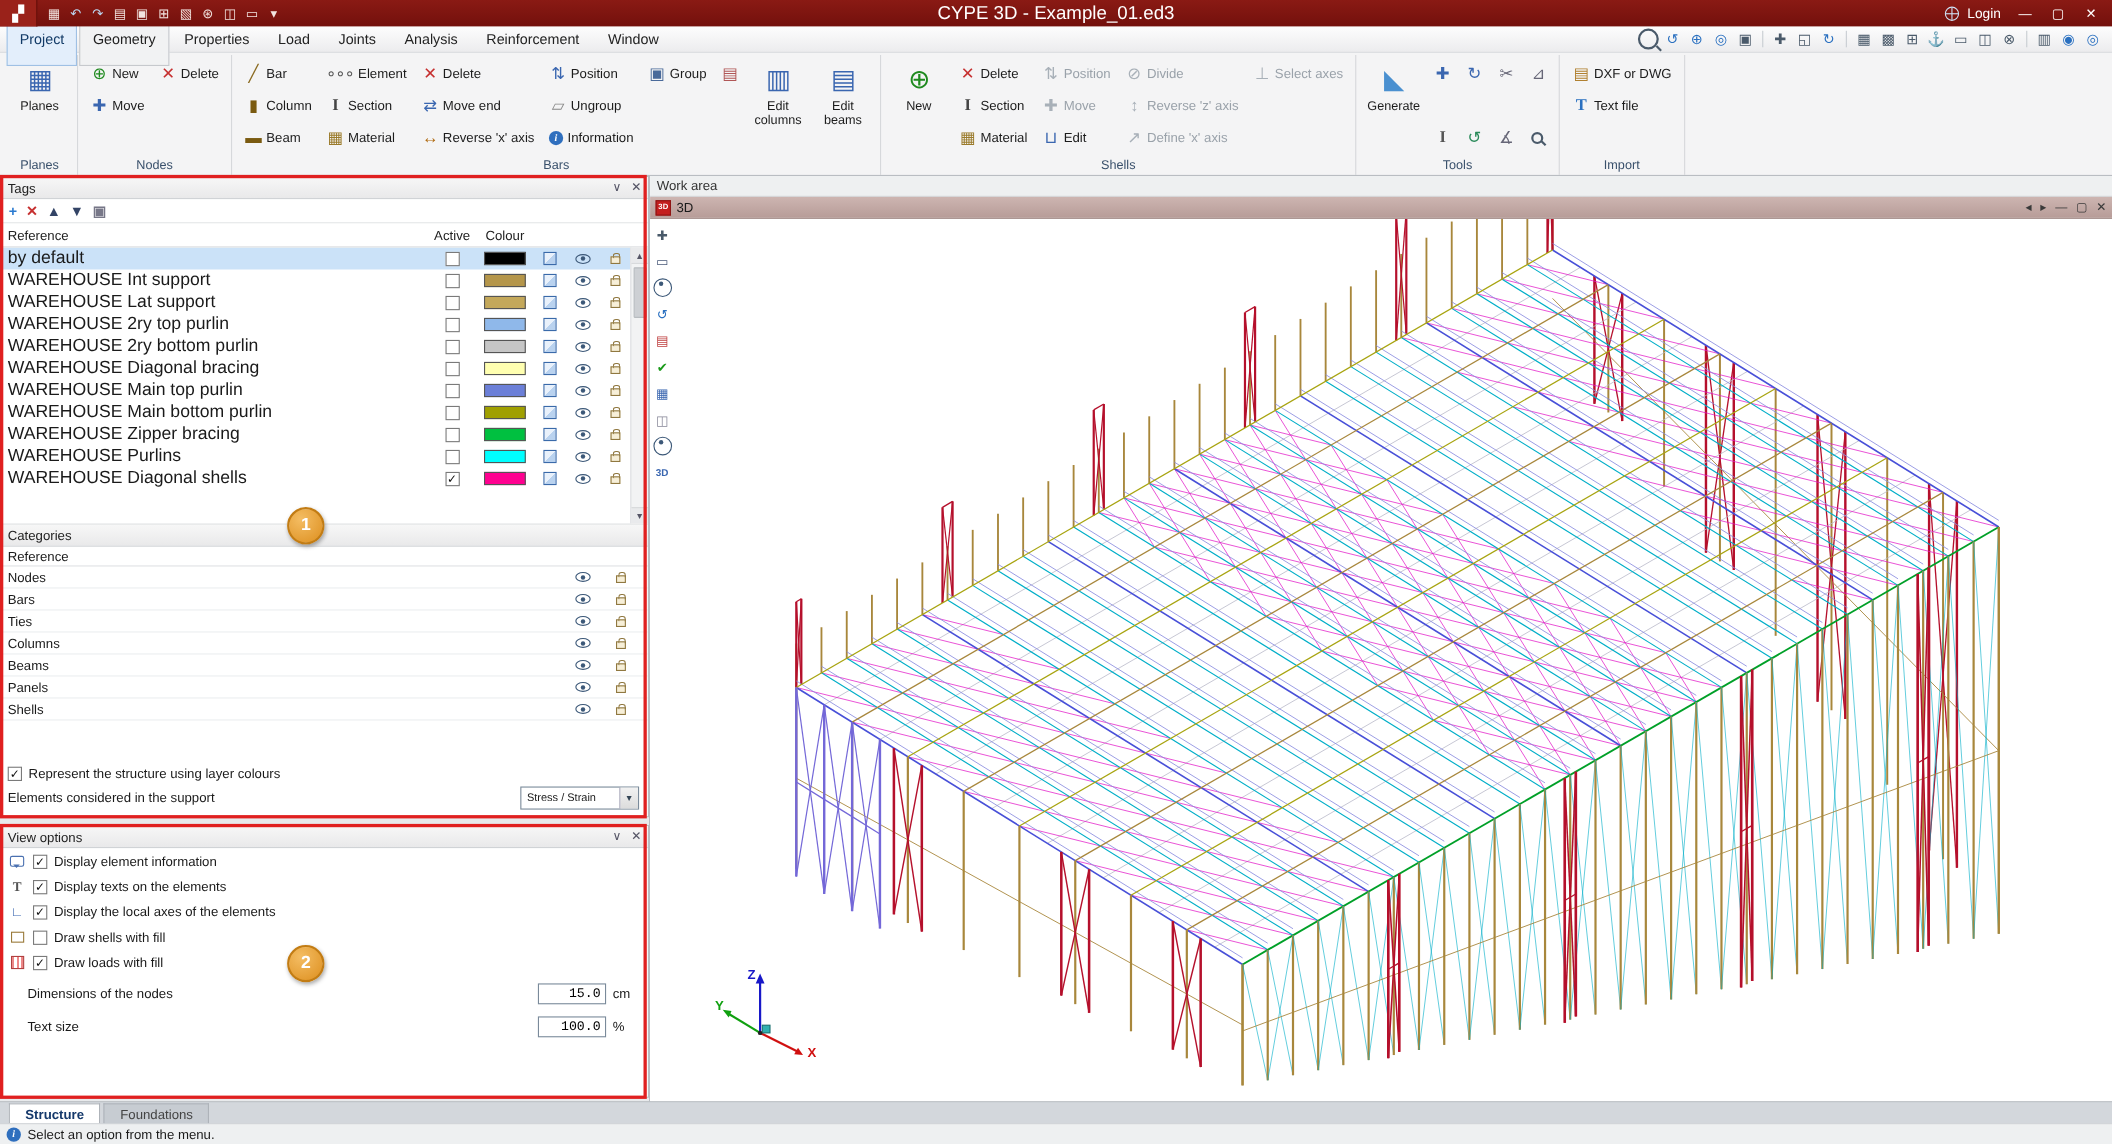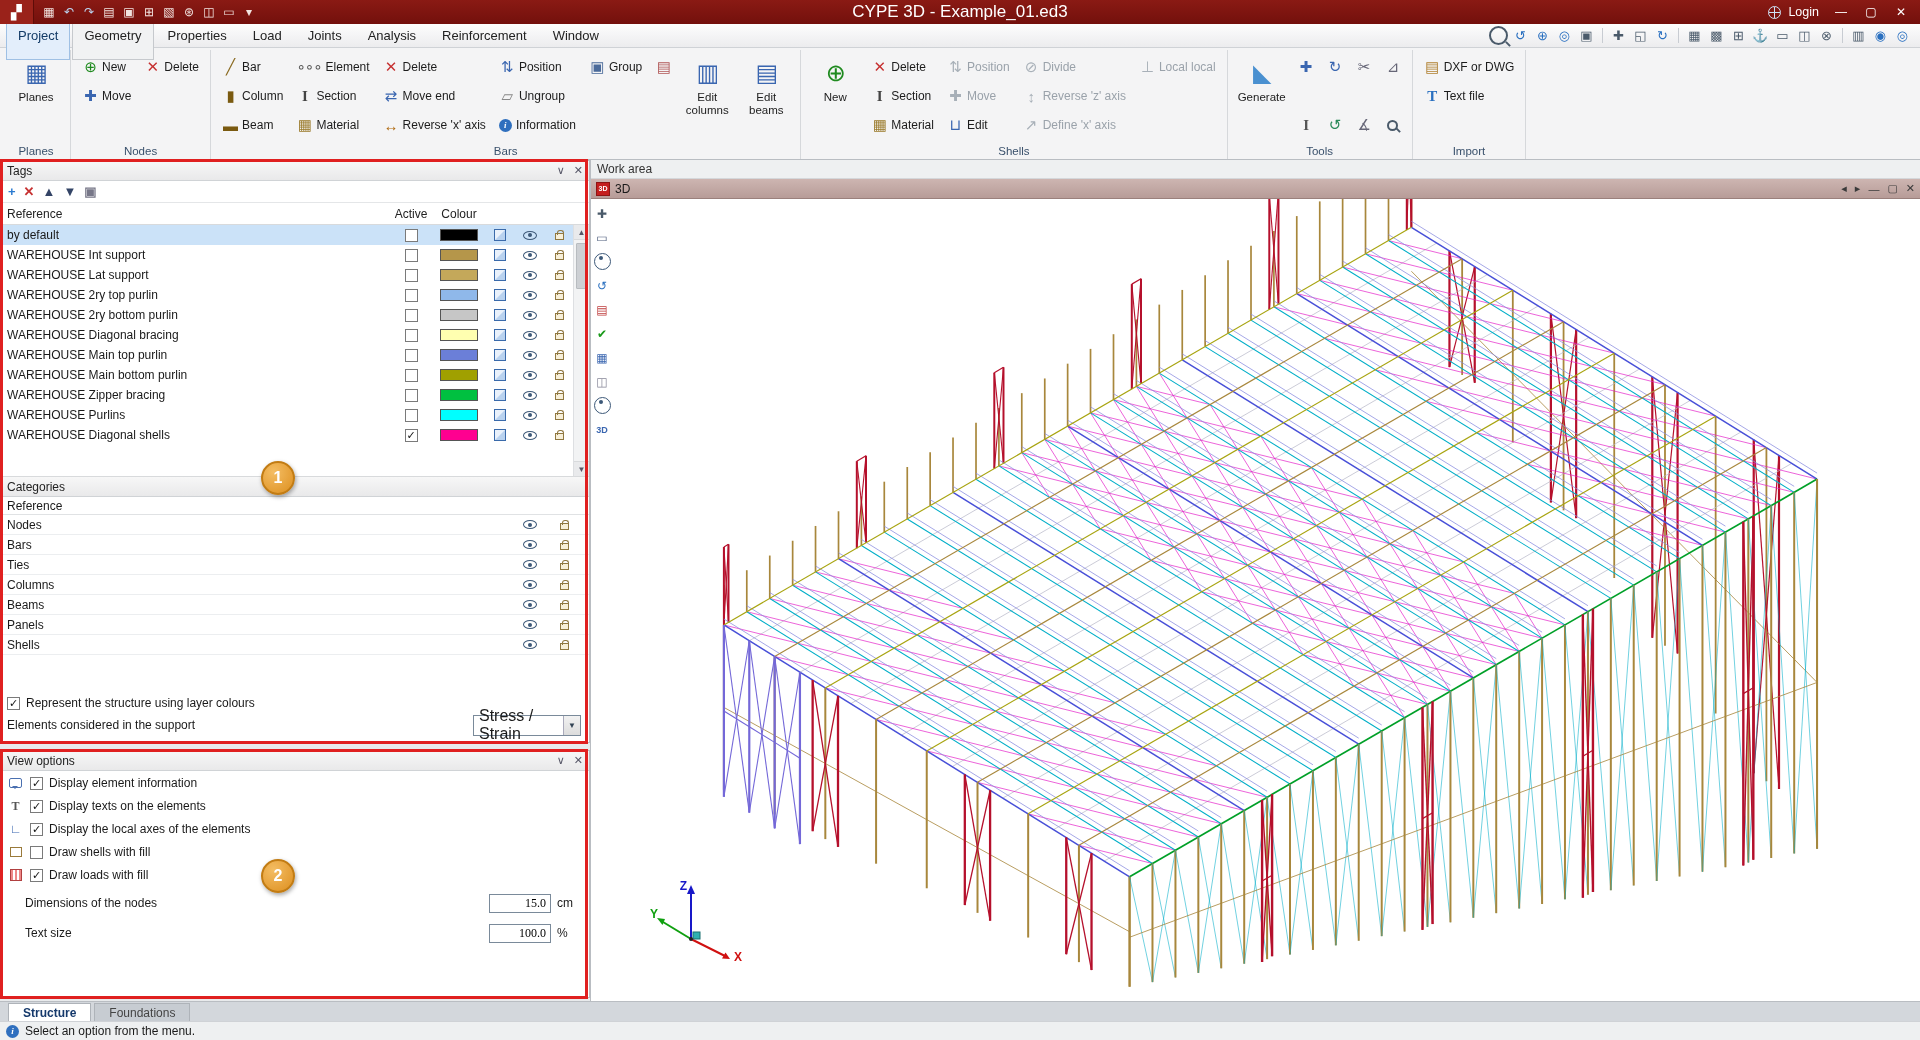--- a/index.html
+++ b/index.html
@@ -49,51 +49,51 @@
   .tags-panel{height:583px}
   .vo-panel{height:248px;margin-top:7px}
   .p-head{height:20px;background:linear-gradient(#f7f7f7,#e9e9ea);border-bottom:1px solid #d0d3d6;display:flex;align-items:center;padding:0 6px;font-size:12px;color:#222;flex:none}
   .ph-icons{margin-left:auto;display:flex;gap:9px;color:#556;font-size:11px}
   .t-toolbar{height:22px;display:flex;align-items:center;gap:8px;padding:0 7px;border-bottom:1px solid #e4e6e8;flex:none}
   .t-toolbar .gicon{font-size:13px;font-weight:bold}
   .t-colhead{height:22px;display:grid;grid-template-columns:1fr 44px 52px 30px 30px 28px;align-items:center;border-bottom:1px solid #d8dadc;font-size:12px;color:#222;padding-left:6px;padding-right:16px;flex:none}
   .t-colhead span:nth-child(2),.t-colhead span:nth-child(3){text-align:center}
   .t-listwrap{height:252px;display:flex;border-bottom:1px solid #d8dadc;flex:none}
   .t-list{flex:1;overflow:hidden}
-  .trow{height:20px;display:grid;grid-template-columns:1fr 44px 52px 30px 30px 28px;align-items:center;padding-left:6px;font-size:12px}
+  .trow{height:20px;display:grid;grid-template-columns:1fr 44px 52px 30px 30px 28px;align-items:center;padding-left:6px;font-size:16px}
   .trow.sel{background:#cbe2f8}
   .slot{display:flex;justify-content:center;align-items:center}
   .swatch{width:38px;height:12px;border:1px solid #555;display:inline-block}
   .cb{width:13px;height:13px;border:1px solid #7a7a7a;background:#fff;display:flex;align-items:center;justify-content:center;font-size:11px;color:#111;flex:none}
   .cb.on::after{content:"✓"}
   .cube{width:12px;height:12px;border:1px solid #3a6aaa;background:linear-gradient(135deg,#e9f1fb 49%,#b9d2ef 51%);display:inline-block}
   .eye{width:14px;height:9px;border:1px solid #3c5878;border-radius:50%;position:relative;display:inline-block}
   .eye::after{content:"";position:absolute;left:4px;top:1.5px;width:4px;height:4px;border-radius:50%;background:#3c5878}
   .lock{width:9px;height:7px;border:1px solid #907840;background:#f7efd8;position:relative;display:inline-block;margin-top:3px}
   .lock::before{content:"";position:absolute;left:1px;top:-4px;width:5px;height:4px;border:1px solid #907840;border-bottom:none;border-radius:3px 3px 0 0}
   .t-scroll{width:16px;background:#f2f3f4;border-left:1px solid #dddfe2;display:flex;flex-direction:column;align-items:center}
   .sbtn{height:15px;width:100%;display:flex;align-items:center;justify-content:center;font-size:8px;color:#556;background:#e9eaec;border-bottom:1px solid #d8dadc}
   .sbtn.bot{margin-top:auto;border-top:1px solid #d8dadc;border-bottom:none}
   .sthumb{width:12px;height:46px;background:#cdd0d4;border:1px solid #b8bcc0;margin-top:3px;border-radius:1px}
   .cat-sub{height:18px;display:flex;align-items:center;padding:0 6px;font-size:12px;border-bottom:1px solid #e0e2e4;flex:none}
   .crow{height:20px;display:grid;grid-template-columns:1fr 34px 34px;align-items:center;padding:0 8px 0 6px;border-bottom:1px solid #eceef0;font-size:12px}
   .lc-row{height:22px;display:flex;align-items:center;gap:6px;padding:0 6px;margin-top:auto;flex:none}
   .an-row{height:28px;display:flex;align-items:center;padding:0 8px 6px 6px;flex:none}
   .dd{margin-left:auto;width:108px;height:21px;border:1px solid #7a8a9a;display:flex;align-items:center;background:#fff}
-  .dtext{flex:1;padding-left:5px;font-size:16px}
+  .dtext{flex:1;padding-left:5px;font-size:10px}
   .dbtn{width:17px;height:100%;background:linear-gradient(#f2f2f2,#dcdcdc);border-left:1px solid #aab;display:flex;align-items:center;justify-content:center;font-size:8px;color:#345}
   .vo-row{height:22px;display:flex;align-items:center;gap:6px;padding:0 6px;margin-top:1px}
   .vo-ic{width:17px;display:flex;justify-content:center;align-items:center;color:#555;font-size:12px;flex:none}
   .vo-bubble{width:13px;height:10px;border:1px solid #4a70b0;border-radius:2px;position:relative;display:inline-block}
   .vo-bubble::after{content:"";position:absolute;left:2px;bottom:-5px;border:3px solid transparent;border-top-color:#4a70b0}
   .vo-shell{width:12px;height:10px;border:1px solid #9a7a3a;background:#fff;display:inline-block}
   .vo-loads{width:12px;height:12px;border:1px solid #b04040;background:repeating-linear-gradient(90deg,#e88,#e88 2px,#fff 2px,#fff 4px);display:inline-block}
   .vo-field{height:26px;display:flex;align-items:center;padding:0 10px 0 24px;margin-top:4px}
   .vo-field .flab{flex:1}
-  .num{width:62px;height:19px;border:1px solid #7a8a9a;font-size:12px;text-align:right;padding:0 4px;font-family:Liberation Serif, serif}
+  .num{width:62px;height:19px;border:1px solid #7a8a9a;font-size:12px;text-align:right;padding:0 4px;font-family:Liberation Mono, monospace}
   .unit{width:28px;padding-left:6px;font-size:12px}
 
   
   .workarea{flex:1;display:flex;flex-direction:column;border-left:1px solid #b9bdc2;min-width:0}
   .wa-label{height:19px;background:#eef0f1;border-bottom:1px solid #d4d7da;display:flex;align-items:center;padding:0 6px;font-size:12px;color:#333;flex:none}
   .mdi-bar{height:20px;background:linear-gradient(#cdb5b1,#b79c98);border-bottom:1px solid #9a807c;display:flex;align-items:center;padding:0 5px;gap:5px;flex:none}
   .mdi-icon{width:14px;height:14px;background:#c41e1e;border:1px solid #8e1414;display:flex;align-items:center;justify-content:center;color:#fff;font-size:7px;font-weight:bold}
   .mdi-title{font-size:12px;color:#1a1a1a}
   .mdi-right{margin-left:auto;display:flex;align-items:center;gap:8px;color:#3a3a3a;font-size:11px}
   .mdi-right .gicon{cursor:default}
@@ -322,21 +322,21 @@
         <div class="rbtn dis" style="grid-area: 2 / 4;">
           <span class="ric" style="color: rgb(168, 176, 184);">↕</span>
           <span class="rlb">Reverse 'z' axis</span>
         </div>
         <div class="rbtn dis" style="grid-area: 3 / 4;">
           <span class="ric" style="color: rgb(168, 176, 184);">↗</span>
           <span class="rlb">Define 'x' axis</span>
         </div>
         <div class="rbtn dis" style="grid-area: 1 / 5;">
           <span class="ric" style="color: rgb(168, 176, 184);">⊥</span>
-          <span class="rlb">Local local</span>
+          <span class="rlb">Select axes</span>
         </div>
       </div>
       <div class="rib-lab">Shells</div>
     </div>
     <div class="rib-group">
       <div class="rib-items">
         <div class="rbtn big" style="grid-area: 1 / 1 / span 3;">
           <span class="ric" style="color: rgb(74, 144, 208);">◣</span>
           <span class="rlb">Generate</span>
         </div>

